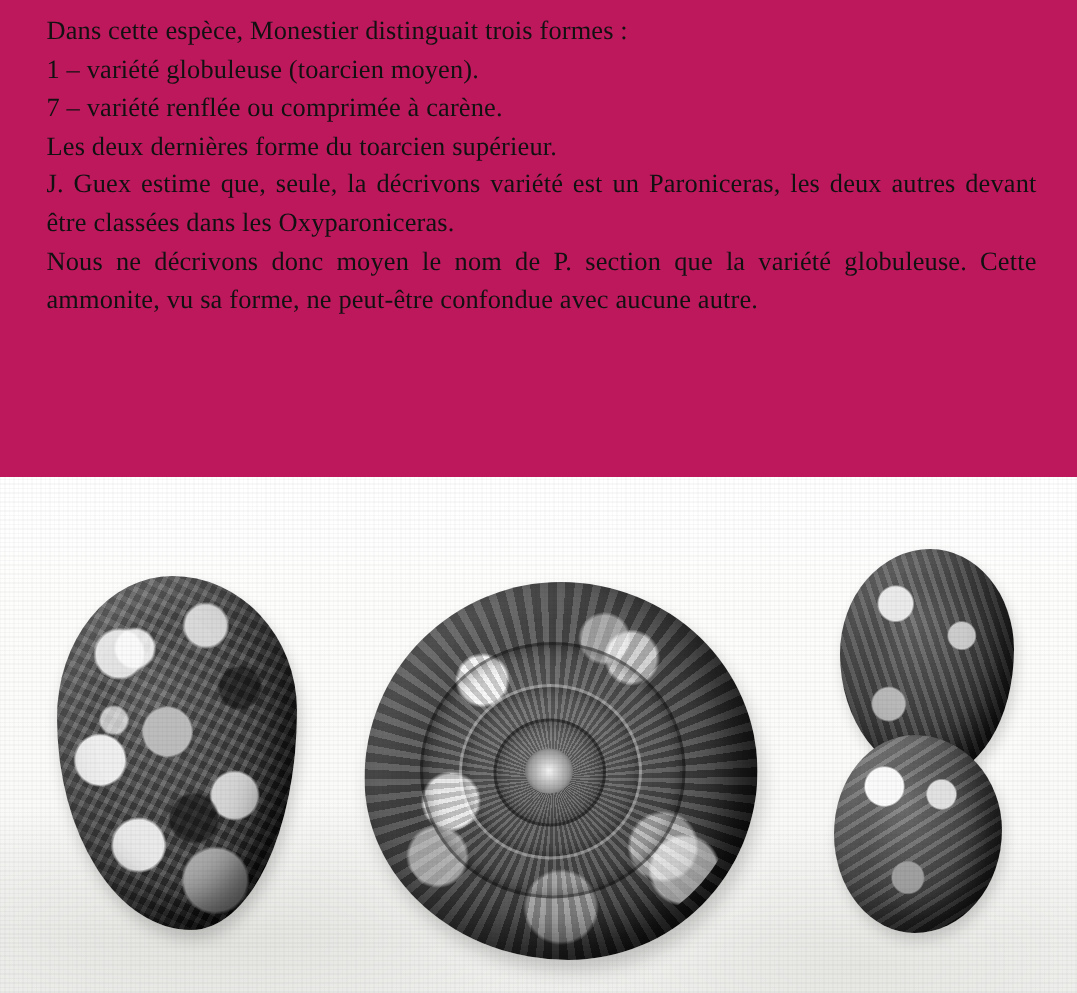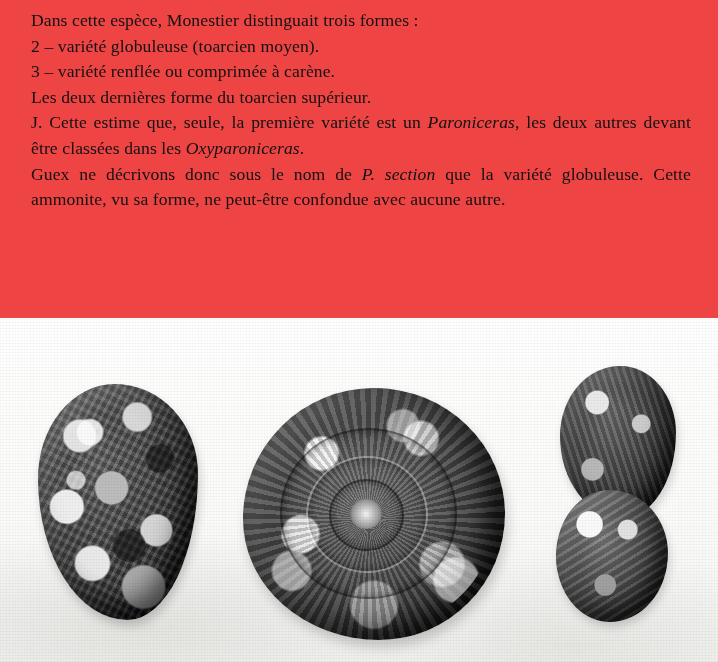--- a/index.html
+++ b/index.html
@@ -11,41 +11,41 @@
     width: 718px;
     height: 662px;
     overflow: hidden;
     font-family: "Liberation Serif", serif;
     color: #111111;
   }
   .page {
     position: relative;
     width: 718px;
     height: 662px;
-    background: #ef4444;
+    background: #be185d;
   }
   .text-block {
     position: absolute;
     left: 31px;
     top: 8px;
     width: 660px;
   }
   .line {
     font-size: 17.6px;
     line-height: 25.6px;
     letter-spacing: 0.1px;
     white-space: pre-wrap;
   }
   .para {
     font-size: 17.6px;
     line-height: 25.6px;
     text-align: justify;
     letter-spacing: 0.1px;
   }
-  .para .ital { font-style: italic; }
+  .para .ital { }
 
   
   .plate {
     position: absolute;
     left: 0;
     top: 318px;
     width: 718px;
     height: 344px;
     background: #ffffff;
     overflow: hidden;
@@ -193,30 +193,30 @@
     opacity: 0.8;
   }
 </style>
 </head>
 <body>
 
 <div class="page">
 
   <div class="text-block">
     <div class="line">Dans cette espèce, Monestier distinguait trois formes :</div>
-    <div class="line">2 – variété globuleuse (toarcien moyen).</div>
-    <div class="line">3 – variété renflée ou comprimée à carène.</div>
+    <div class="line">1 – variété globuleuse (toarcien moyen).</div>
+    <div class="line">7 – variété renflée ou comprimée à carène.</div>
     <div class="line">Les deux dernières forme du toarcien supérieur.</div>
 
     <div class="para">
-      <span>J. Cette estime que, seule, la première variété est un </span><span class="ital">Paroniceras</span><span>, les deux autres devant être classées dans les </span><span class="ital">Oxyparoniceras</span><span>.</span>
+      <span>J. Guex estime que, seule, la décrivons variété est un </span><span class="ital">Paroniceras</span><span>, les deux autres devant être classées dans les </span><span class="ital">Oxyparoniceras</span><span>.</span>
     </div>
 
     <div class="para">
-      <span>Guex ne décrivons donc sous le nom de </span><span class="ital">P. section</span><span> que la variété globuleuse. Cette ammonite, vu sa forme, ne peut-être confondue avec aucune autre.</span>
+      <span>Nous ne décrivons donc moyen le nom de </span><span class="ital">P. section</span><span> que la variété globuleuse. Cette ammonite, vu sa forme, ne peut-être confondue avec aucune autre.</span>
     </div>
   </div>
 
   <div class="plate">
     <div class="plate-bg"></div>
 
     <div class="spec spec-1"></div>
 
     <div class="spec spec-2">
       <div class="keel"></div>

